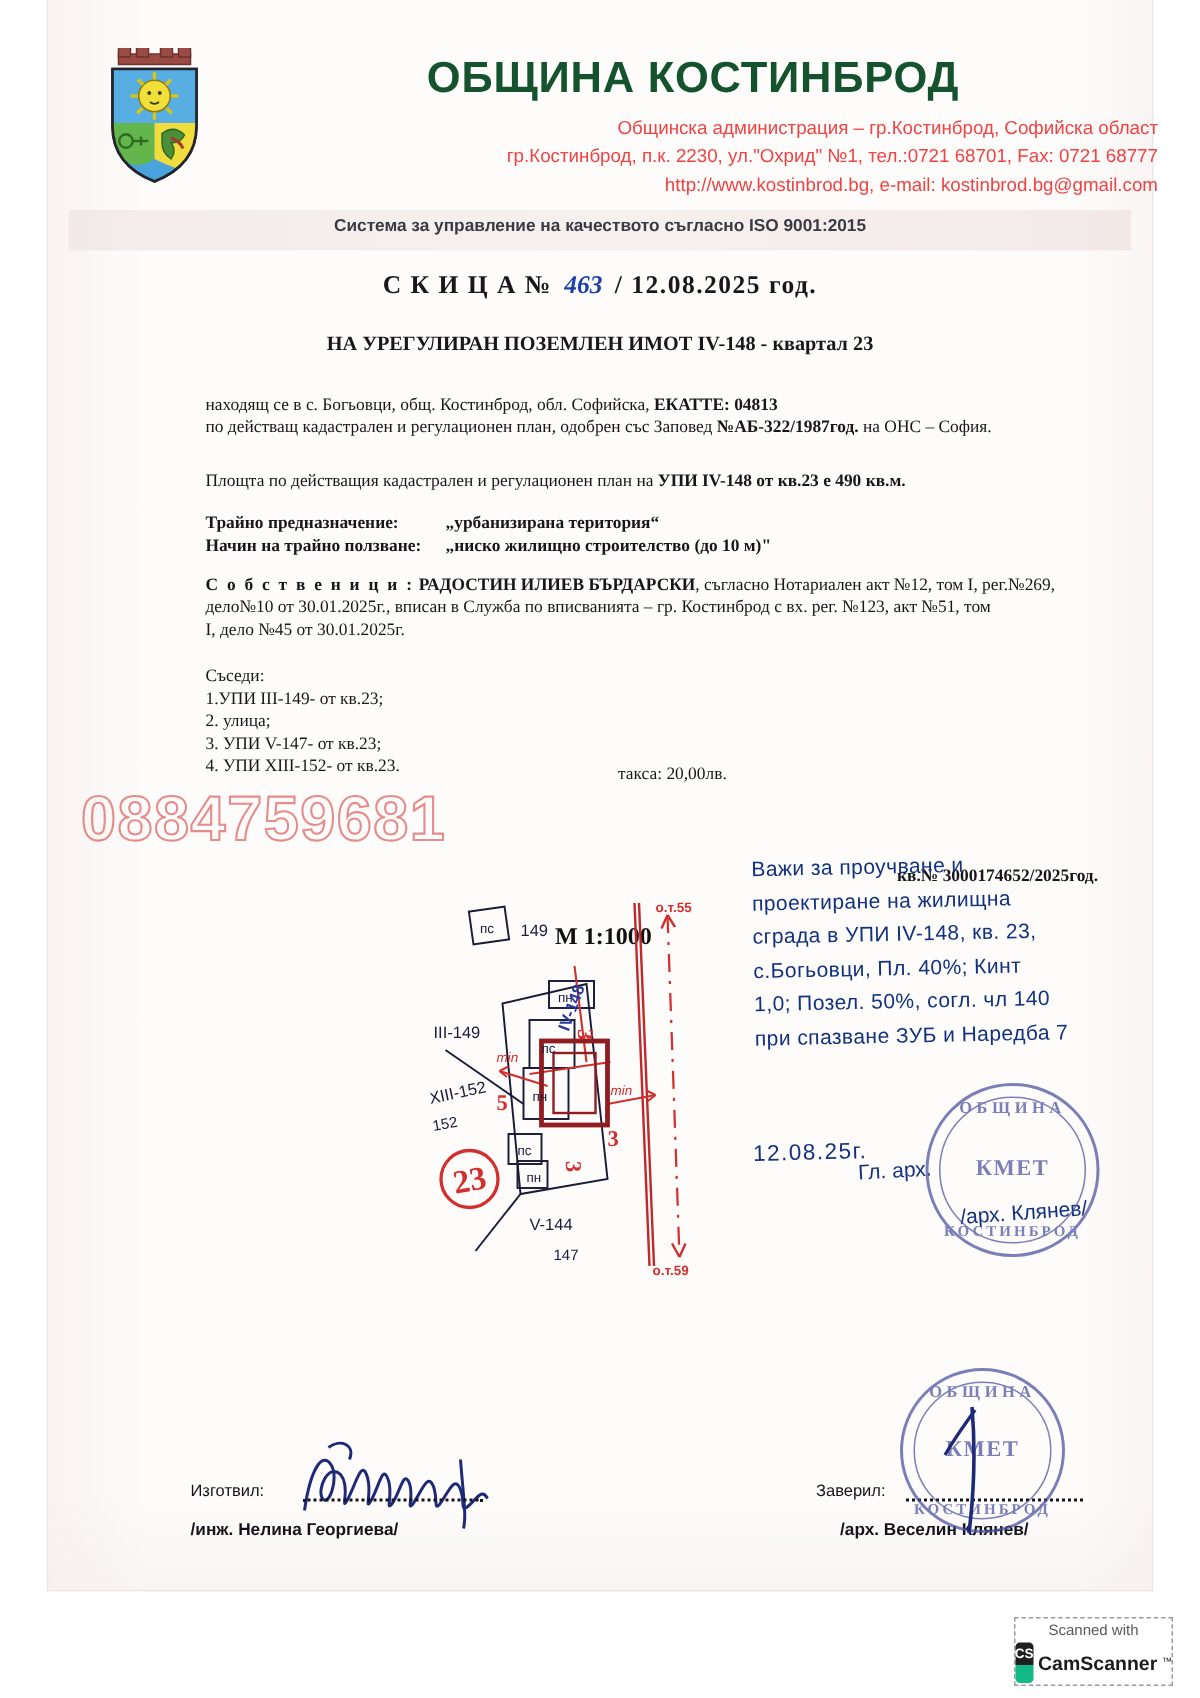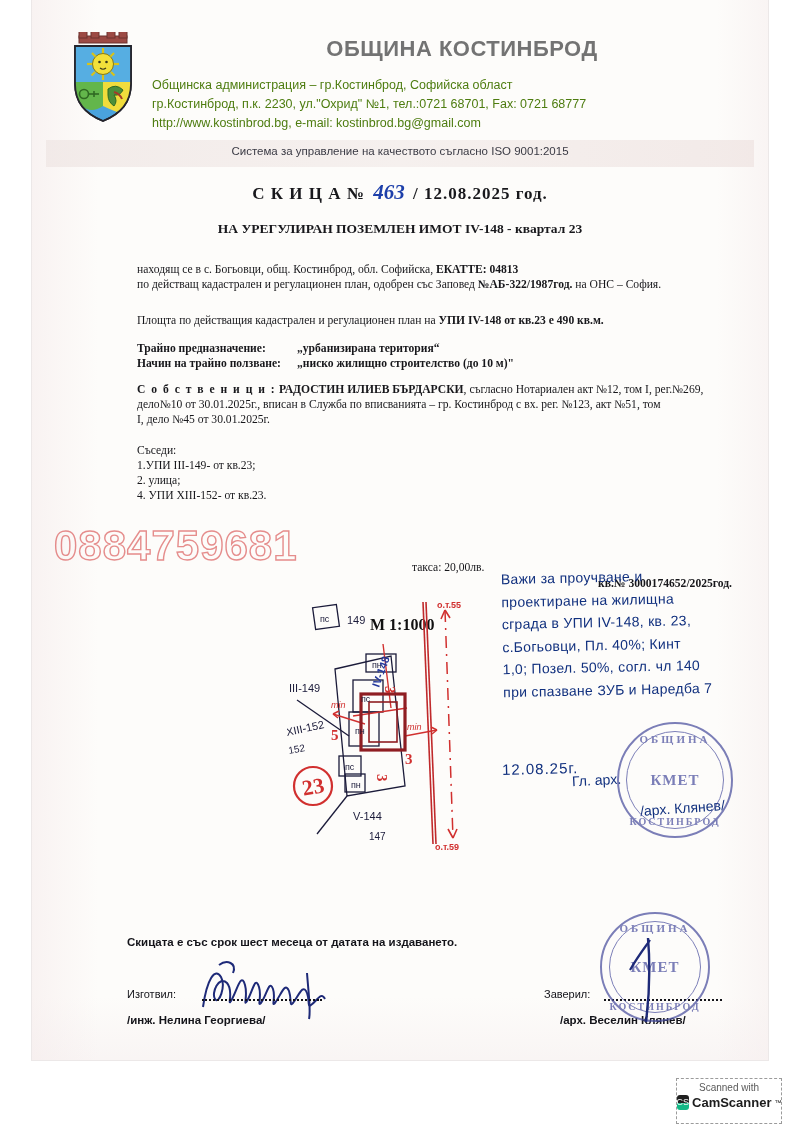--- a/index.html
+++ b/index.html
@@ -38,61 +38,61 @@
   
   #header { position:absolute; left:0; top:0; width:736px; }
   #coat {
     position:absolute; left:38px; top:32px; width:66px; height:92px;
   }
   #org-title {
     position:absolute; left:150px; top:36px; width:560px;
     text-align:center;
     font-family:"Liberation Sans", sans-serif;
     font-weight:bold;
-    font-size:22px;
+    font-size:29px;
     letter-spacing:0.5px;
-    color:#737373;
+    color:#14532d;
   }
   .hdr-line {
     position:absolute; left:120px; width:620px;
-    text-align:left;
+    text-align:right;
     font-family:"Liberation Sans", sans-serif;
     font-size:12.5px;
-    color:#4d7c0f;
+    color:#ef4444;
     white-space:nowrap;
   }
   #hdr1 { top:78px; }
   #hdr2 { top:97px; }
   #hdr3 { top:116px; }
 
   #iso-band {
     position:absolute; left:14px; top:140px; width:708px; height:27px;
     background:linear-gradient(90deg,#efe6e4 0%, #f3ecea 50%, #efe4e2 100%);
     opacity:.75;
   }
   #iso-text {
     position:absolute; left:0; top:145px; width:736px;
     text-align:center;
     font-family:"Liberation Sans", sans-serif;
-    font-size:11.5px; font-weight:normal;
+    font-size:11.5px; font-weight:bold;
     color:#3a3a44;
   }
 
   
   #doc-title {
     position:absolute; left:0; top:180px; width:736px;
     text-align:center;
     font-size:17px; font-weight:bold;
     letter-spacing:1px;
     color:#18181c;
   }
   #doc-title .num-hand {
     font-family:"Liberation Serif", serif;
     color:#1d3faa;
-    font-size:21px;
+    font-size:17px;
     font-weight:bold;
     font-style:italic;
     letter-spacing:0;
     padding:0 3px;
   }
   #doc-subtitle {
     position:absolute; left:0; top:221px; width:736px;
     text-align:center;
     font-size:13.5px; font-weight:bold;
     color:#18181c;
@@ -105,21 +105,21 @@
     color:#17171b;
     line-height:15px;
   }
   .body-p b { font-weight:bold; }
   #p-loc   { left:105px; top:262px; width:580px; }
   #p-area  { left:105px; top:313px; width:580px; }
   #p-purp  { left:105px; top:341px; width:580px; }
   #p-own   { left:105px; top:382px; width:585px; }
   #p-neigh { left:105px; top:443px; width:400px; }
   #p-appl  { left:105px; top:536px; width:250px; font-weight:bold; }
-  #p-fee   { left:380px; top:560px; width:140px; }
+  #p-fee   { left:380px; top:508px; width:140px; }
   #p-kv    { left:510px; top:536px; width:190px; font-weight:bold; text-align:right;margin-top:40px;}
 
   .purp-row { display:flex; }
   .purp-lbl { width:160px; font-weight:bold; }
   .purp-val { font-weight:bold; }
 
   .sp-title { font-weight:bold; letter-spacing:1.5px; }
 
   
   #scale-label {
@@ -244,23 +244,23 @@
     position:absolute; left:676px; top:1078px;
     width:104px; height:44px;
     border:1.5px dashed #9b9b9b;
     background:#ffffff;
     text-align:center;
     font-family:"Liberation Sans", sans-serif;
   }
   #cs-top { font-size:10px; color:#5a5a5a; margin-top:3px; }
   #cs-bot { display:flex; align-items:center; justify-content:center; gap:3px; margin-top:2px; }
   #cs-logo {
-    width:15px; height:15px; border-radius:3px;
+    width:15px; height:27px; border-radius:3px;
     background:linear-gradient(180deg,#1f1f1f 0%, #1f1f1f 55%, #12b886 55%, #12b886 100%);
-    color:#fff; font-size:9px; font-weight:normal; line-height:15px;
+    color:#fff; font-size:9px; font-weight:bold; line-height:15px;
   }
   #cs-word { font-size:13px; font-weight:bold; color:#1c1c1c; }
   #cs-tm { font-size:7px; color:#1c1c1c; vertical-align:super; }
 </style>
 </head>
 <body>
 
 <div id="sheet">
 
   <div id="header">
@@ -358,20 +358,21 @@
       <span class="sp-title">С о б с т в е н и ц и :</span><b> РАДОСТИН ИЛИЕВ БЪРДАРСКИ</b><span>, съгласно Нотариален акт №12, том I, рег.№269,</span>
     </div>
     <div>дело№10 от 30.01.2025г., вписан в Служба по вписванията – гр. Костинброд с вх. рег. №123, акт №51, том</div>
     <div>I, дело №45 от 30.01.2025г.</div>
   </div>
 
   <div class="body-p" id="p-neigh">
     <div>Съседи:</div>
     <div>1.УПИ III-149- от кв.23;</div>
     <div>2. улица;</div>
+    <div>3. УПИ V-147- от кв.23;</div>
     <div>4. УПИ XIII-152- от кв.23.</div>
   </div>
 
   <div class="body-p" id="p-fee">такса: 20,00лв.</div>
   <div class="body-p" id="p-kv">кв.№ 3000174652/2025год.</div>
 
   <div id="phone-watermark">0884759681</div>
 
   <div id="scale-label">M 1:1000</div>
 
@@ -475,21 +476,20 @@
   <div id="hand-signer">Гл. арх.</div>
   <div id="hand-arch-name">/арх. Клянев/</div>
 
   <div class="stamp" id="stamp-arch">
     <div class="ring"></div>
     <div class="arc-top">ОБЩИНА</div>
     <div class="center">КМЕТ</div>
     <div class="arc-bot">КОСТИНБРОД</div>
   </div>
 
-  <div id="validity">Скицата е със срок шест месеца от датата на издаването.</div>
 
   <div id="sig-scribble-left">
     <svg viewBox="0 0 150 65" width="150" height="65">
       <g fill="none" stroke="#1e2a78" stroke-width="2">
         <path d="M6 52 C10 24 18 12 24 22 C29 31 22 50 18 44 C14 38 22 20 30 28 C37 36 30 52 34 46 C40 36 44 16 48 30 C51 41 46 52 50 46 C56 36 58 20 62 32 C65 42 60 52 64 48 C70 40 72 24 76 34 C79 43 74 52 78 48 C84 40 88 26 92 36 C95 45 92 52 96 48 C102 40 106 28 110 38 C113 46 110 52 114 50 C120 46 124 36 128 44"></path>
         <path d="M22 10 C30 4 40 8 36 18"></path>
         <path d="M110 18 C112 44 114 56 112 64"></path>
       </g>
     </svg>
   </div>

